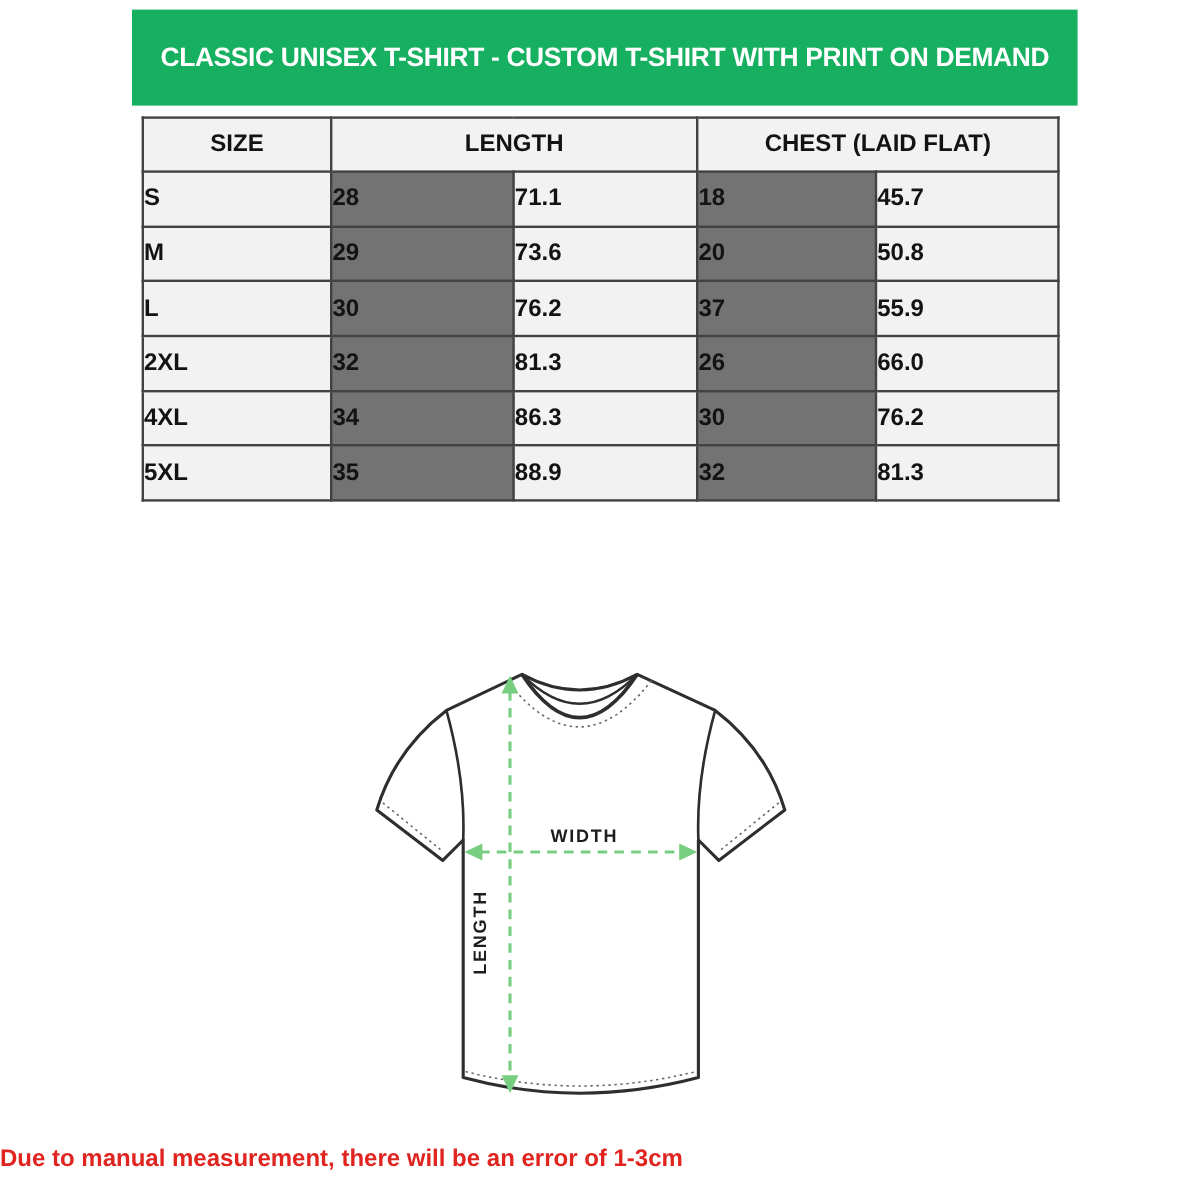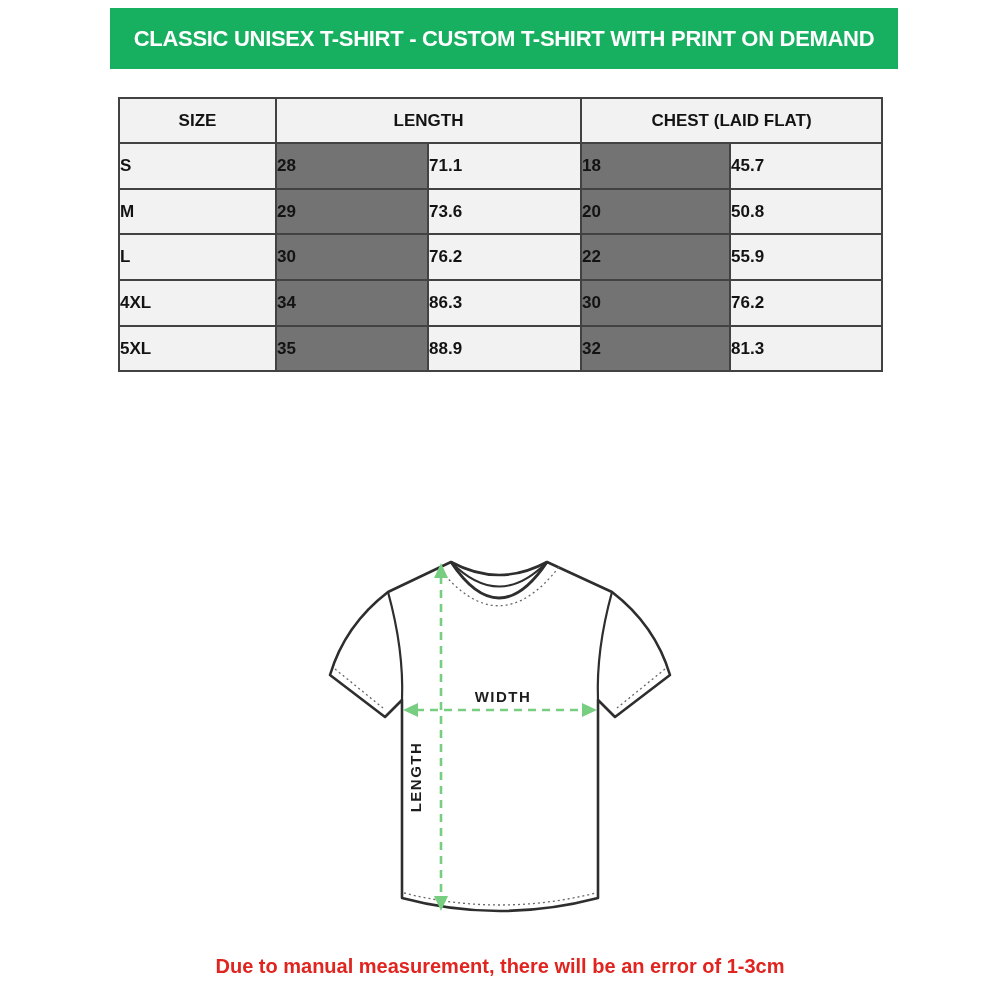--- a/index.html
+++ b/index.html
@@ -2,48 +2,48 @@
 <html><head>
 <meta charset="utf-8">
 <style>
   html,body{margin:0;padding:0;background:#fff;}
   .page{
     position:relative;width:1000px;height:1000px;background:#ffffff;
     font-family:"Liberation Sans", sans-serif;color:#111;overflow:hidden;
   }
   
   .banner{
-    position:absolute;left:110px;top:8px;width:788px;height:61px;
+    position:absolute;left:110px;top:8px;width:788px;height:80px;
     background:#17b061;display:flex;align-items:center;justify-content:center;
   }
   .banner h1{
     margin:0;color:#ffffff;font-size:22px;font-weight:bold;letter-spacing:-0.3px;
     white-space:nowrap;
   }
   
   .size-table{
     position:absolute;left:118px;top:97px;border-collapse:collapse;table-layout:fixed;
   }
   .size-table th,.size-table td{
     border:2px solid #424242;vertical-align:middle;
-    font-weight:bold;font-size:17px;padding:0;color:#131313;
+    font-weight:bold;font-size:20px;padding:0;color:#131313;
   }
   .size-table thead tr{height:45px;}
   .size-table tbody tr{height:45.7px;}
   .size-table th{background:#f2f2f2;}
   .c-size,.c-cm{background:#f2f2f2;}
   .c-in{background:#737373;}
   
-  .diagram{position:absolute;left:300px;top:545px;width:400px;height:400px;}
+  .diagram{position:absolute;left:284px;top:545px;width:400px;height:400px;}
   .diagram svg{display:block;}
   .dim-label{font-family:"Liberation Sans", sans-serif;font-weight:bold;
     font-size:15px;letter-spacing:1.5px;fill:#1d1d1d;}
   
   .footer-note{
-    position:absolute;left:0;top:955px;width:1000px;margin:0;text-align:center;
+    position:absolute;left:0;top:955px;width:1000px;margin:0;
     color:#e0241f;font-size:20px;font-weight:bold;
   }
 </style>
 </head>
 <body>
 
 <div class="page">
 
   <header class="banner">
     <h1>CLASSIC UNISEX T-SHIRT - CUSTOM T-SHIRT WITH PRINT ON DEMAND</h1>
@@ -76,22 +76,29 @@
         <td class="c-size">M</td>
         <td class="c-in">29</td>
         <td class="c-cm">73.6</td>
         <td class="c-in">20</td>
         <td class="c-cm">50.8</td>
       </tr>
       <tr>
         <td class="c-size">L</td>
         <td class="c-in">30</td>
         <td class="c-cm">76.2</td>
-        <td class="c-in">22</td>
+        <td class="c-in">37</td>
         <td class="c-cm">55.9</td>
+      </tr>
+      <tr>
+        <td class="c-size">2XL</td>
+        <td class="c-in">32</td>
+        <td class="c-cm">81.3</td>
+        <td class="c-in">26</td>
+        <td class="c-cm">66.0</td>
       </tr>
       <tr>
         <td class="c-size">4XL</td>
         <td class="c-in">34</td>
         <td class="c-cm">86.3</td>
         <td class="c-in">30</td>
         <td class="c-cm">76.2</td>
       </tr>
       <tr>
         <td class="c-size">5XL</td>

